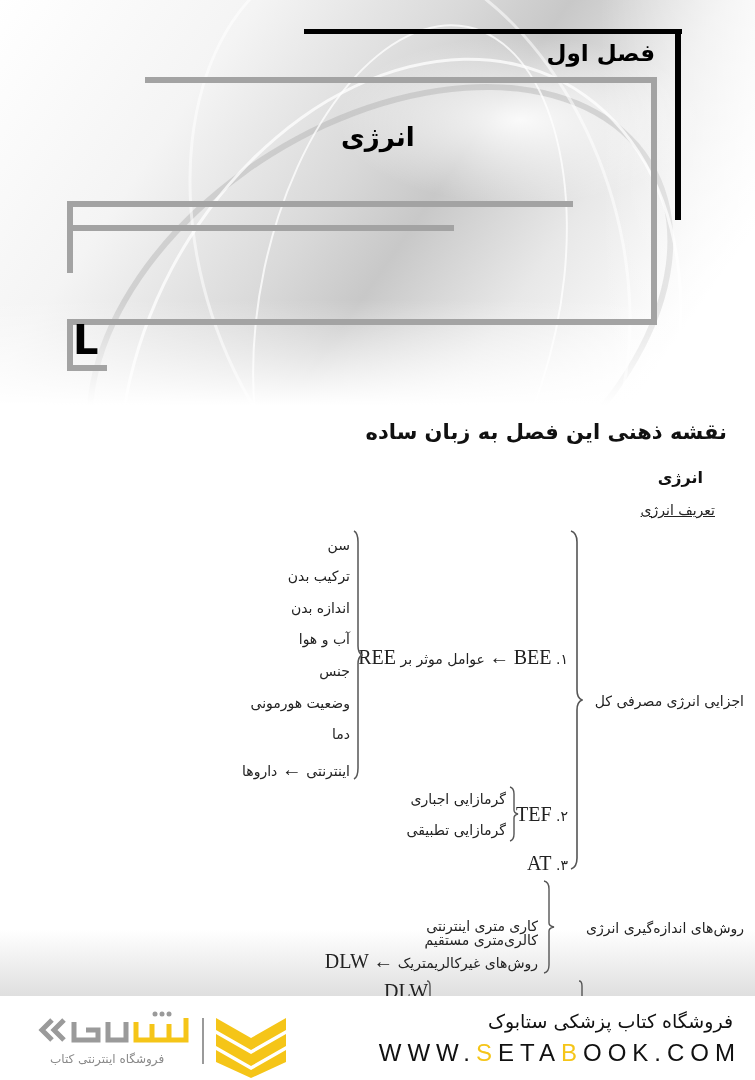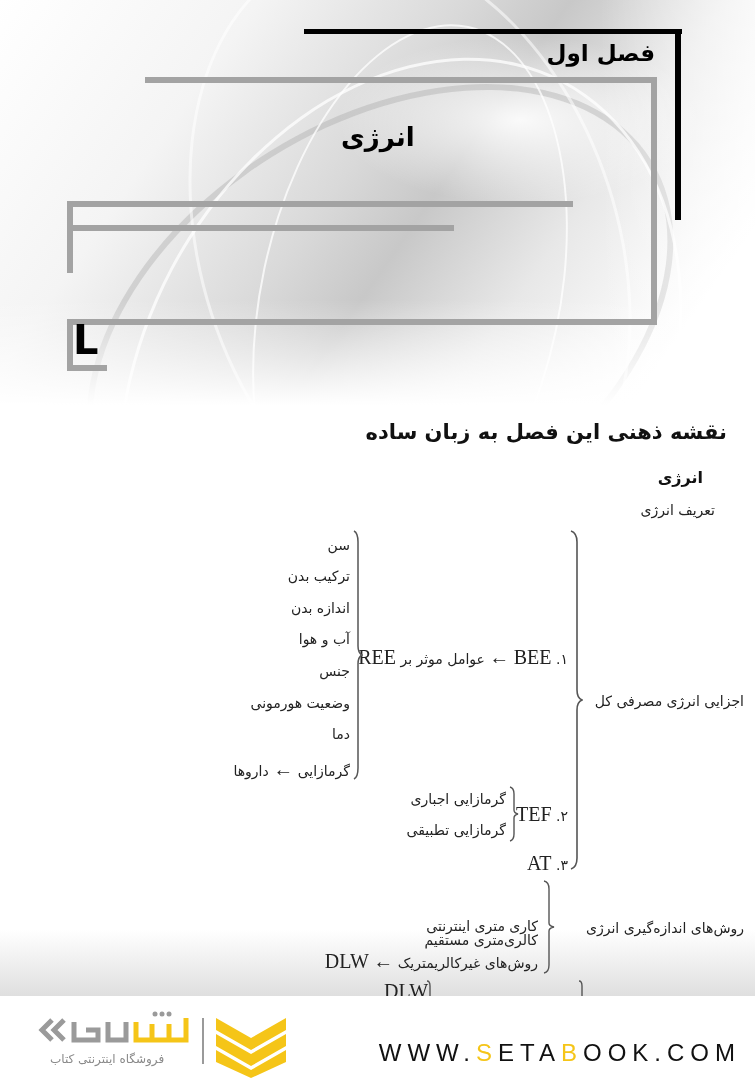--- a/index.html
+++ b/index.html
@@ -27,21 +27,21 @@
     .bar.gray { background: #a3a3a3; }
 
     .chapter-label { position: absolute; right: 100px; top: 40px; font-family: "DejaVu Sans", sans-serif;
       font-weight: bold; font-size: 23px; direction: rtl; color: #000; letter-spacing: -0.5px; }
     .chapter-title { position: absolute; left: 341px; top: 122px; font-family: "DejaVu Sans", sans-serif;
       font-weight: bold; font-size: 26px; direction: rtl; color: #000; }
     .letter-L { position: absolute; left: 73px; top: 320px; font-family: "DejaVu Sans", sans-serif;
       font-weight: bold; font-size: 40px; line-height: 1; color: #000; }
     .mindmap-heading { position: absolute; right: 28px; top: 420px; font-weight: bold; font-size: 21px; direction: rtl; }
     .section-title { position: absolute; right: 52px; top: 468px; font-weight: bold; font-size: 16px; direction: rtl; }
-    .definition { position: absolute; right: 40px; top: 502px; font-size: 14px; direction: rtl; color: #222; }
+    .definition { position: absolute; right: 40px; top: 502px; font-size: 14px; direction: rtl; color: #222; text-decoration: underline; }
 
     .txt { position: absolute; font-size: 14px; color: #222; direction: rtl; white-space: nowrap; font-family: "DejaVu Sans", sans-serif; }
     .latin { font-family: "Liberation Serif", serif; font-size: 20px; direction: ltr; unicode-bidi: isolate; }
 
     .brace { position: absolute; }
     .brace svg { display: block; width: 100%; height: 100%; }
 
     
     .bottom-shade { position: absolute; left: 0; top: 930px; width: 755px; height: 70px;
       background: linear-gradient(180deg, rgba(235,235,235,0) 0%, rgba(215,215,215,0.85) 100%); }
@@ -115,21 +115,21 @@
 </div>
 
 <div class="txt" style="right:405px; top:537px;">سن</div>
 <div class="txt" style="right:405px; top:568px;">ترکیب بدن</div>
 <div class="txt" style="right:405px; top:600px;">اندازه بدن</div>
 <div class="txt" style="right:405px; top:631px;">آب و هوا</div>
 <div class="txt" style="right:405px; top:663px;">جنس</div>
 <div class="txt" style="right:405px; top:695px;">وضعیت هورمونی</div>
 <div class="txt" style="right:405px; top:726px;">دما</div>
 <div class="txt" style="right:405px; top:758px;">
-  <span>گرمازایی</span>
+  <span>اینترنتی</span>
   <span class="latin">←</span>
   <span>داروها</span>
 </div>
 
 <div class="txt" style="right:187px; top:803px;">
   <span>۲.</span>
   <span class="latin">TEF</span>
 </div>
 <div class="brace" style="left:509px; top:786px; width:10px; height:56px;">
   <svg viewBox="0 0 10 56" preserveAspectRatio="none">
@@ -192,14 +192,15 @@
   <div class="logo-tagline">فروشگاه اینترنتی کتاب</div>
   <div class="logo-divider"></div>
   <div class="logo-chevron">
     <svg viewBox="0 0 74 62" width="74" height="62">
       <path d="M2 2 L37 22 L72 2 L72 14 L37 34 L2 14 Z" fill="#f5c518"></path>
       <path d="M2 18 L37 38 L72 18 L72 30 L37 50 L2 30 Z" fill="#f5c518"></path>
       <path d="M2 34 L37 54 L72 34 L72 46 L37 62 L2 46 Z" fill="#f5c518"></path>
     </svg>
   </div>
 
+  <div class="store-name">فروشگاه کتاب پزشکی ستابوک</div>
   <div class="store-url"><span>WWW.</span><span class="hl">S</span><span>ETA</span><span class="hl">B</span><span>OOK.COM</span></div>
 </div>
 
 </body></html>

